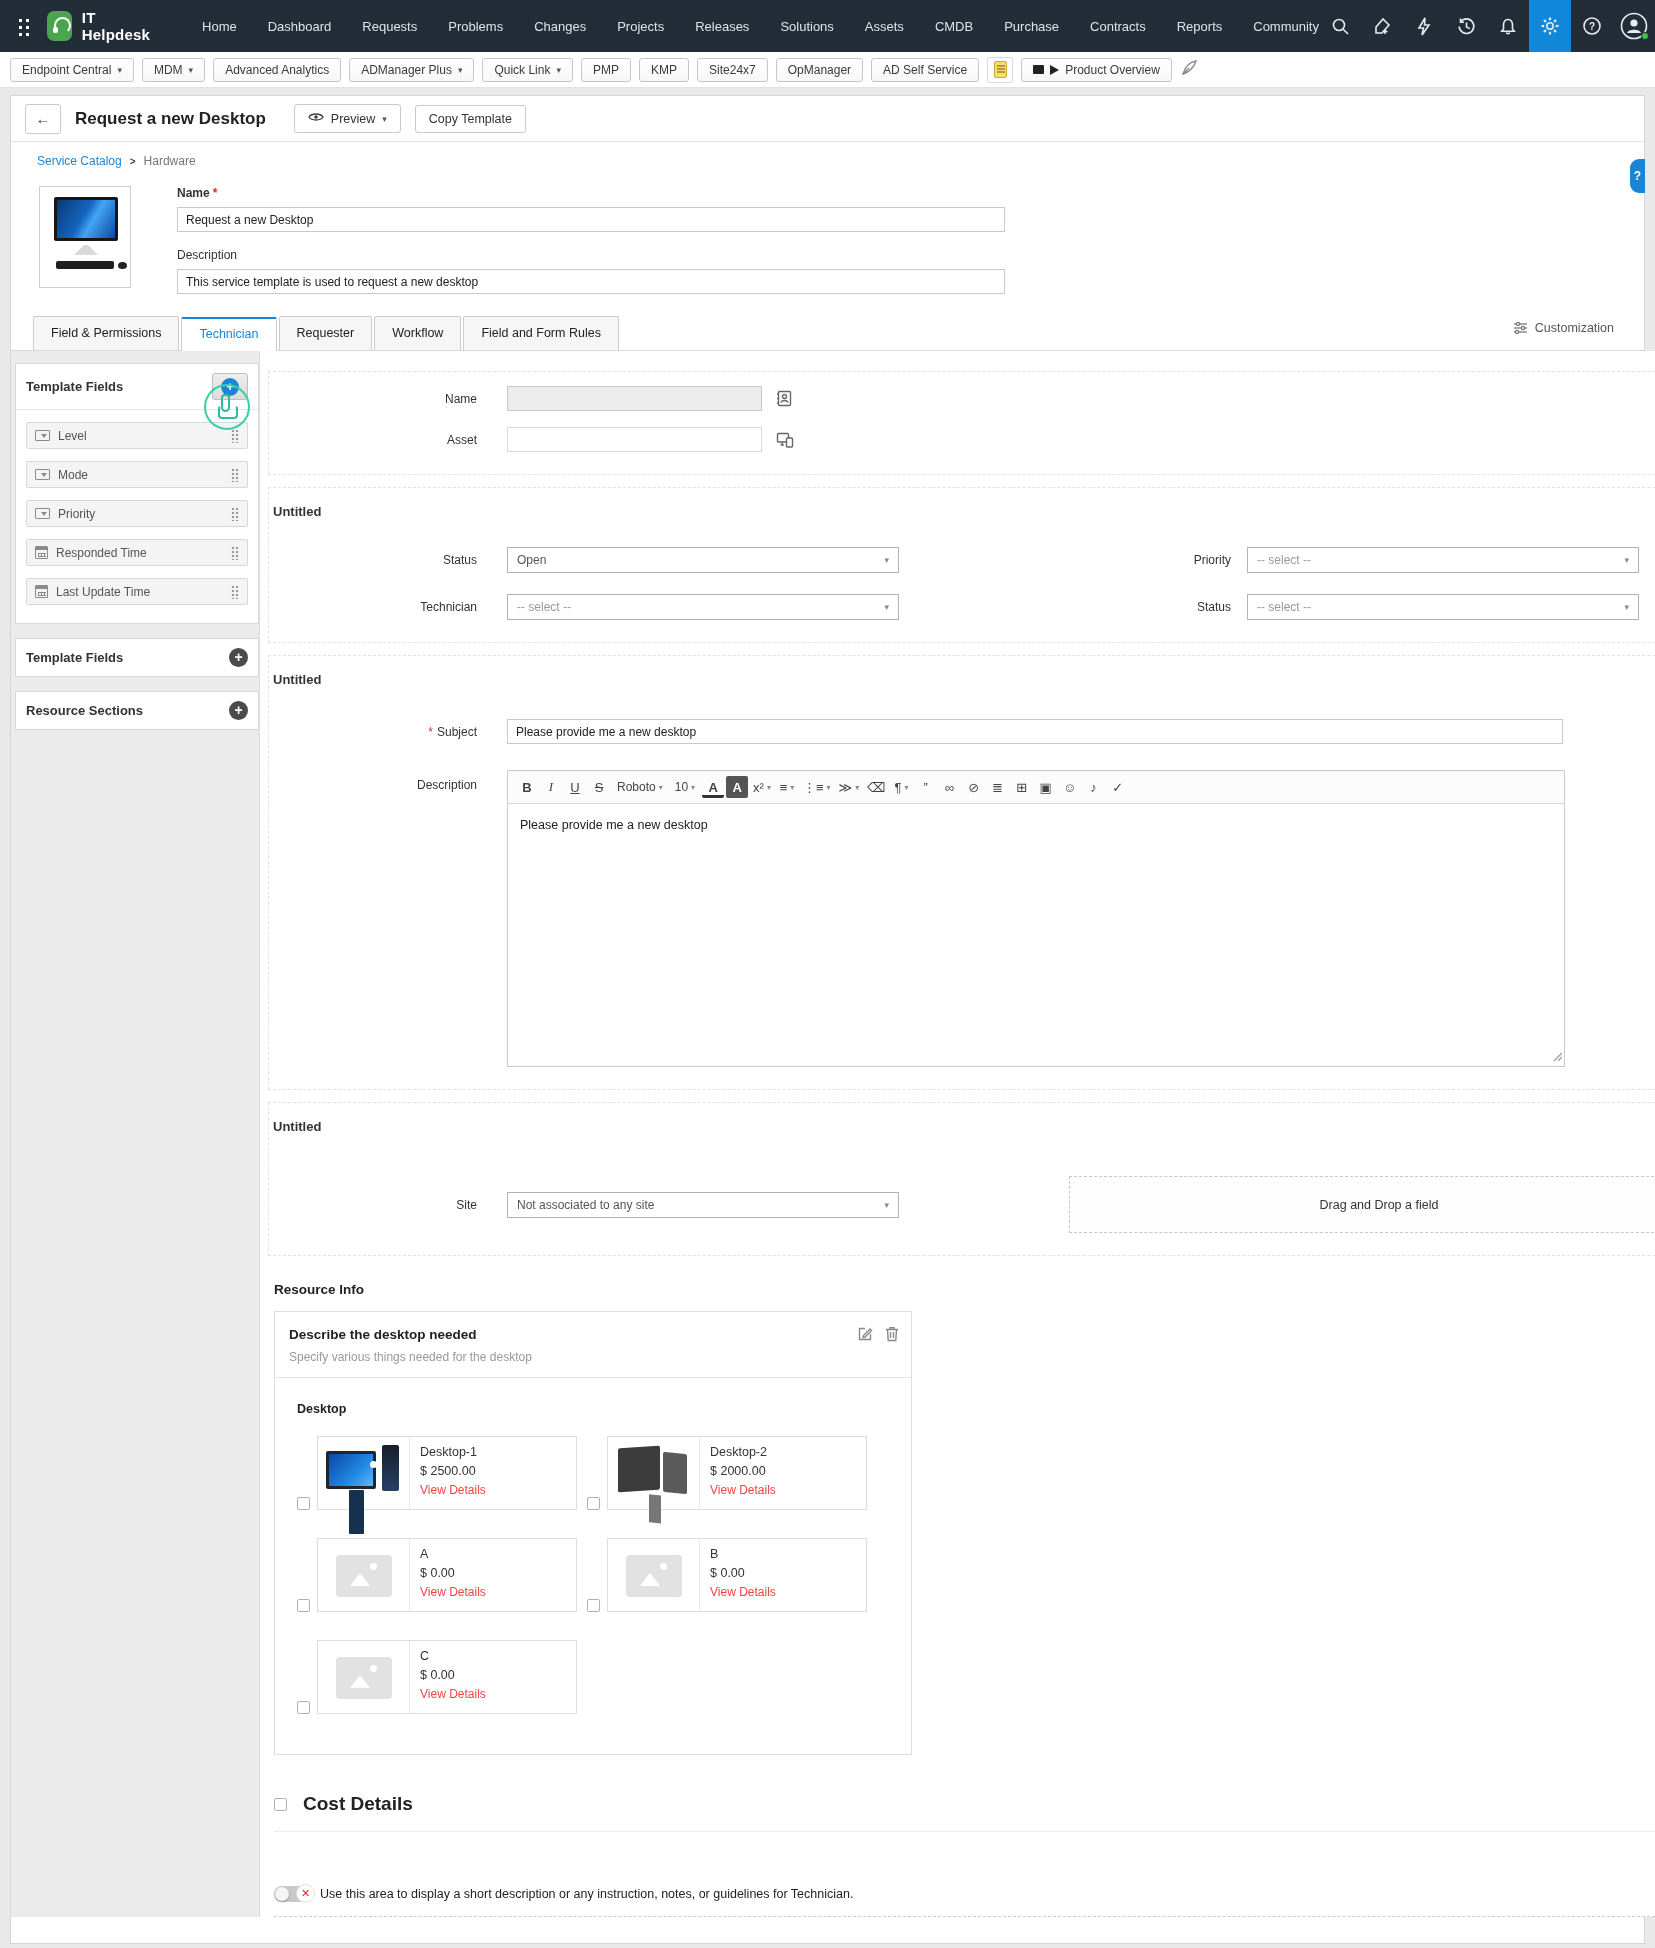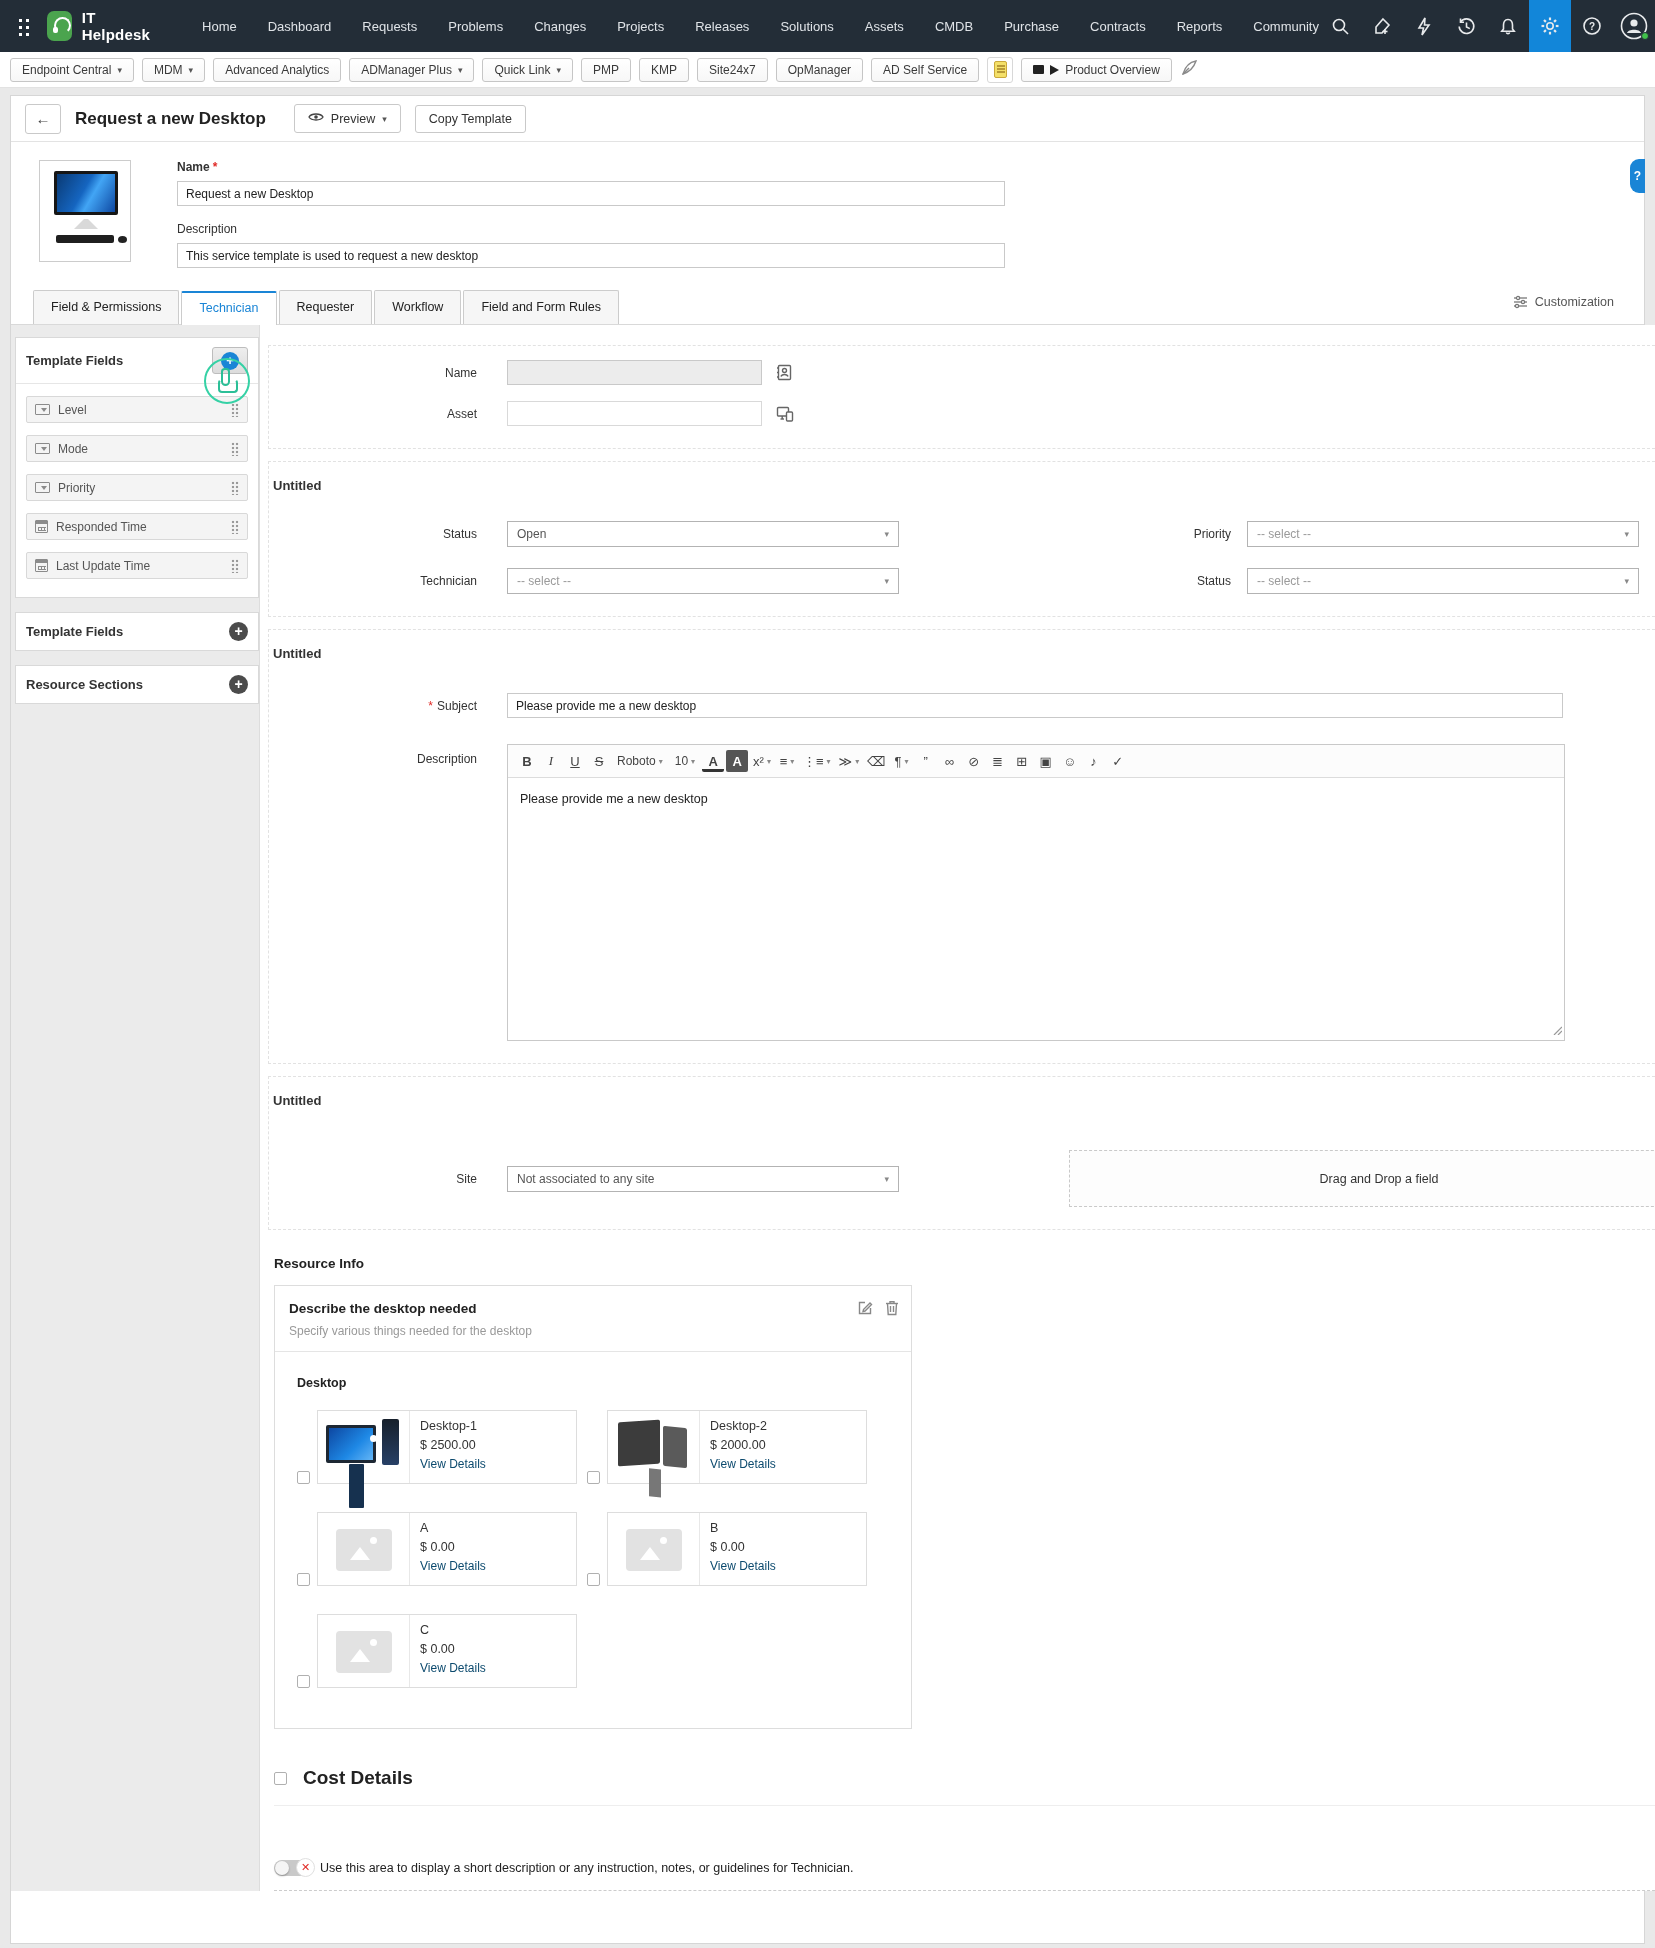--- a/index.html
+++ b/index.html
@@ -140,21 +140,21 @@
   .res-body { padding:16px 14px 40px; }
   .grp-label { font-size:12.5px; font-weight:bold; color:#222; margin:8px 0 14px 8px; }
   .cards { display:grid; grid-template-columns:290px 290px; column-gap:0; row-gap:22px; padding-left:8px; }
   .prod { display:flex; align-items:flex-end; }
   .chk { width:13px; height:13px; border:1px solid #b0b0b0; border-radius:2px; background:#fff; margin-right:7px; flex-shrink:0; cursor:pointer; }
   .prod-card { width:260px; height:74px; border:1px solid #ddd; display:flex; margin-top:6px; }
   .pimg { width:92px; border-right:1px solid #e8e8e8; position:relative; flex-shrink:0; }
   .pinfo { padding:8px 10px; font-size:12.5px; }
   .pname { color:#333; }
   .pprice { color:#333; margin-top:5px; }
-  .plink { color:#0c4a6e; margin-top:5px; cursor:pointer; font-size:12px; }
+  .plink { color:#ef4444; margin-top:5px; cursor:pointer; font-size:12px; }
   .img-d1::before { content:""; position:absolute; left:8px; top:14px; width:44px; height:32px; background:linear-gradient(135deg,#0d47a1,#1e88e5 60%,#64b5f6); border:3px solid #1d2733; border-radius:2px; }
   .img-d1::after { content:""; position:absolute; right:10px; top:8px; width:17px; height:46px; background:linear-gradient(#17202b,#274066); border-radius:2px; box-shadow:-34px 44px 0 -1px #16314f; }
   .img-d2::before { content:""; position:absolute; left:10px; top:10px; width:42px; height:44px; background:#3c3c3c; border-radius:2px; transform:skewY(-4deg); }
   .img-d2::after { content:""; position:absolute; right:12px; top:16px; width:24px; height:40px; background:#5a5a5a; border-radius:2px; transform:skewY(6deg); box-shadow:-20px 38px 0 -6px #777; }
   .img-ph::before { content:""; position:absolute; left:18px; top:16px; width:56px; height:42px; background:#e2e2e2; border-radius:4px; }
   .img-ph::after { content:""; position:absolute; left:32px; top:34px; border-left:10px solid transparent; border-right:10px solid transparent; border-bottom:13px solid #fff; }
   .ph-dot { position:absolute; left:52px; top:24px; width:7px; height:7px; border-radius:50%; background:#fff; }
 
   .cost-row { display:flex; align-items:center; gap:9px; margin:38px 0 0 6px; padding-bottom:16px; border-bottom:1px solid #eee; }
   .cost-label { font-size:19px; font-weight:bold; color:#222; }
@@ -291,20 +291,25 @@
       <span class="eye"><svg width="16" height="12" viewBox="0 0 16 12">
             <path d="M1 6 C3.5 2 12.5 2 15 6 C12.5 10 3.5 10 1 6 Z"></path>
             <circle cx="8" cy="6" r="1.8" fill="#444" stroke="none"></circle>
           </svg></span>
       <span>Preview</span>
       <span class="caret">▾</span>
     </button>
     <button class="hd-btn">Copy Template</button>
   </div>
 
+  <div class="breadcrumb">
+    <span class="bc-link">Service Catalog</span>
+    <span class="bc-sep">&gt;</span>
+    <span class="bc-cur">Hardware</span>
+  </div>
 
   <div class="tpl-info">
     <div class="tpl-img">
       <div class="scr">
           <i></i>
         </div>
       <div class="stand"></div>
       <div class="kb"></div>
       <div class="mouse"></div>
     </div>

